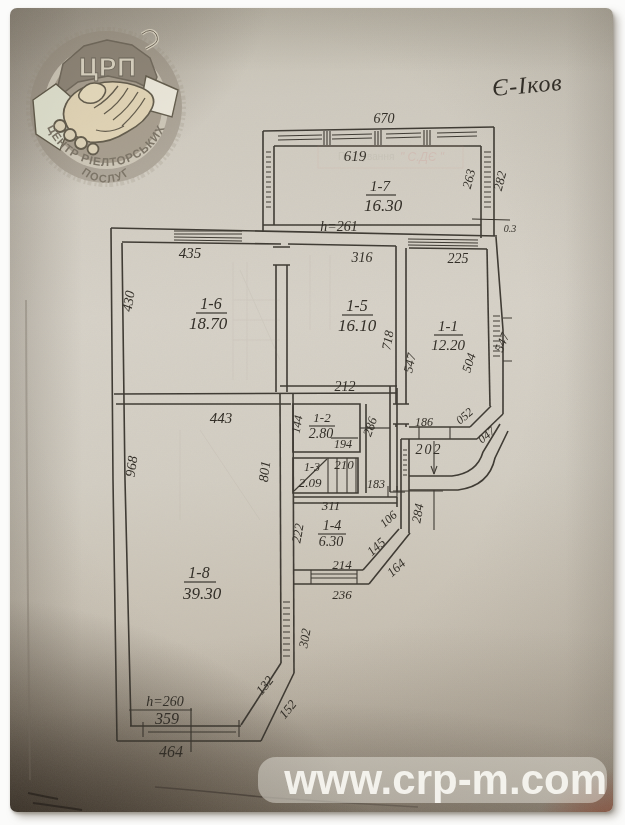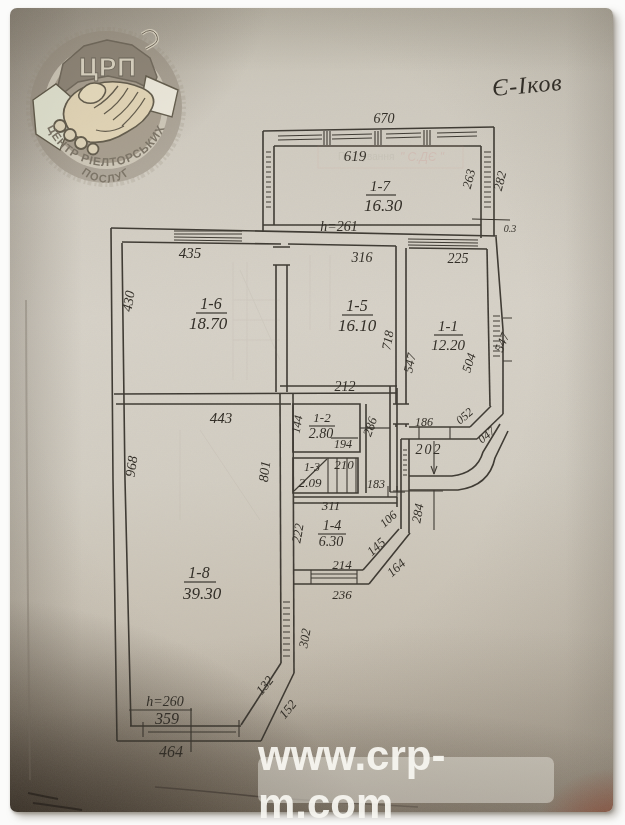--- a/index.html
+++ b/index.html
@@ -14,23 +14,23 @@
         radial-gradient(1100px 420px at 70% 116%, rgba(90,78,62,0.42), rgba(90,78,62,0) 75%),
         radial-gradient(360px 290px at -3% -4%, rgba(100,91,79,0.52), rgba(105,95,82,0.22) 55%, rgba(110,100,88,0) 78%),
         linear-gradient(to right, rgba(105,97,85,0.3), rgba(110,102,90,0) 12%),
         linear-gradient(to bottom, rgba(130,123,111,0.3), rgba(150,143,130,0) 8%),
         linear-gradient(to left, rgba(118,110,98,0.2), rgba(125,117,105,0) 8%),
         radial-gradient(ellipse 430px 530px at 45% 42%, rgba(120,112,100,0) 58%, rgba(95,88,76,0.16) 100%),
         linear-gradient(178deg,#c5c0b2 0%, #cfcabf 12%, #d7d2c8 38%, #d3cec3 58%, #cbc4b7 72%, #c3bbad 84%, #b5ac9e 100%);
       box-shadow: 5px 5px 8px -1px rgba(120,112,100,0.6), 1px 2px 3px rgba(120,112,100,0.45);
   }
   svg.overlay{position:absolute;left:0;top:0;filter:blur(0.4px);}
-  .wm{position:absolute;left:258px;top:757px;width:296px;height:46px;
-      background:rgba(232,229,222,0.48);border-radius:7px;
-      display:flex;align-items:center;justify-content:center;}
+  .wm{position:absolute;left:258px;top:757px;width:349px;height:46px;
+      background:rgba(232,229,222,0.48);border-radius:18px;
+      display:flex;align-items:center;justify-content:flex-end;}
   .wm span{font-weight:bold;font-size:42px;color:rgba(248,246,241,0.93);
       letter-spacing:0px;font-family:"Liberation Sans",sans-serif;}
 </style>
 </head>
 <body>
   <div class="photo"></div>
   <svg class="overlay" width="625" height="825" viewBox="0 0 625 825">
     <defs>
       <filter id="grain" x="0%" y="0%" width="100%" height="100%">
         <feTurbulence type="fractalNoise" baseFrequency="0.8" numOctaves="2" stitchTiles="stitch"></feTurbulence>

